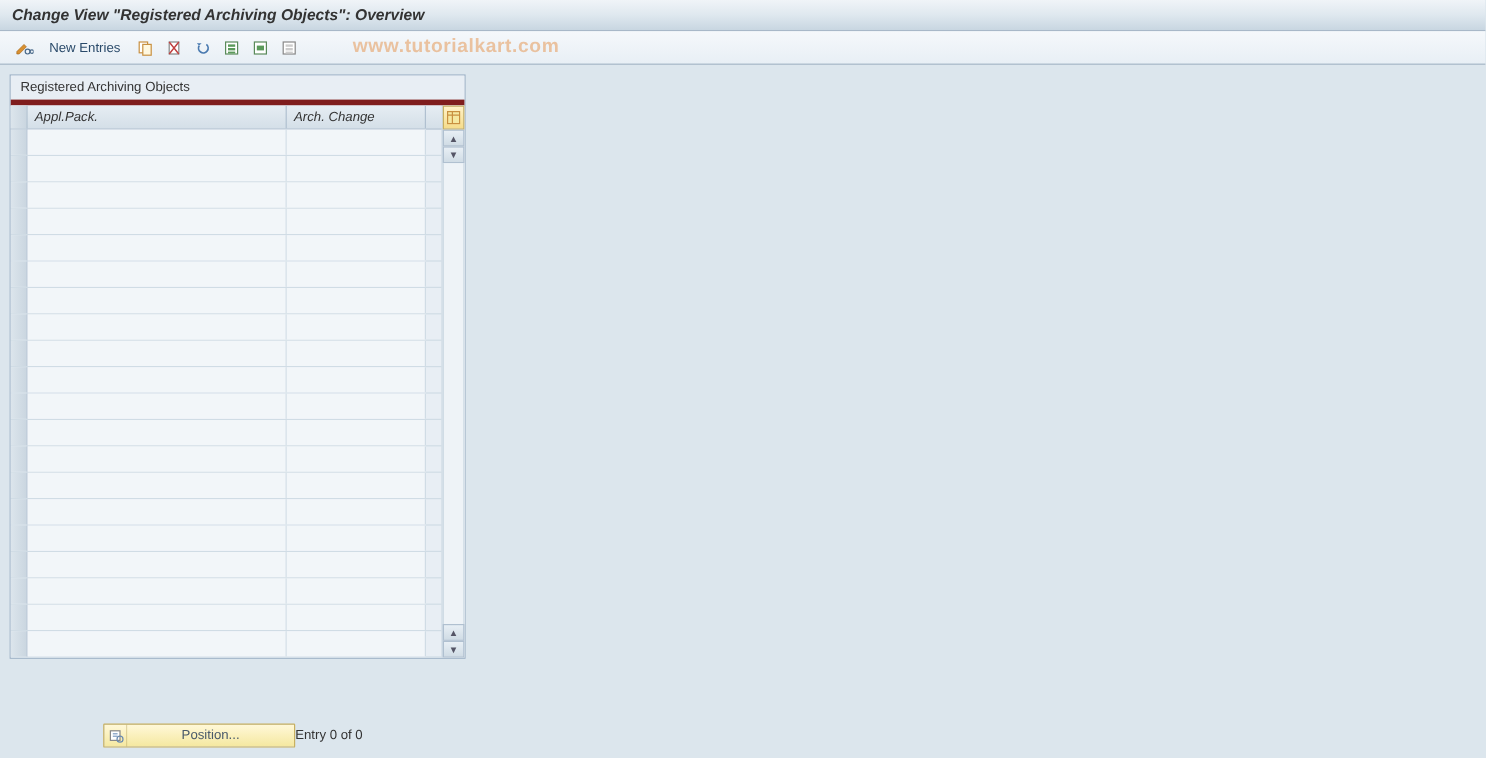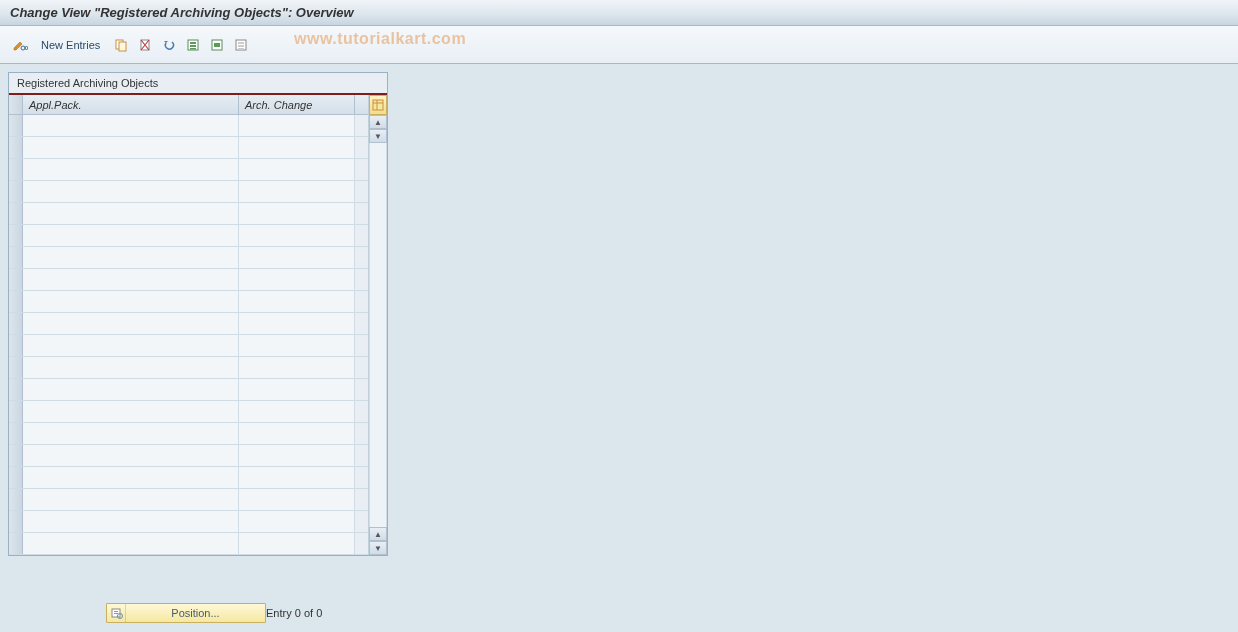--- a/index.html
+++ b/index.html
@@ -21,21 +21,21 @@
       align-items: center;
     }
     .title-text {
       font-weight: bold;
       font-style: italic;
       font-size: 13px;
       color: #333;
     }
     .toolbar {
       background: linear-gradient(to bottom, #f5f8fb 0%, #e8eff5 100%);
-      height: 38px;
+      height: 28px;
       border-bottom: 1px solid #a8b8c8;
       padding: 3px 10px;
       display: flex;
       align-items: center;
       gap: 4px;
       position: relative;
     }
     .toolbar-btn {
       width: 20px;
       height: 20px;
@@ -73,21 +73,21 @@
       position: relative;
     }
     .table-panel {
       width: 380px;
       border: 1px solid #9ab0c4;
       background: #e8eef4;
     }
     .table-title {
       padding: 4px 8px;
       background: #e8eef4;
-      border-bottom: 2px solid #7f1d1d;
+      border-bottom: 5px solid #7f1d1d;
       color: #333;
       font-size: 11px;
     }
     .table-container {
       display: flex;
       background: #e8eef4;
     }
     .table-grid {
       flex: 1;
       border-right: 1px solid #c0d0dc;
@@ -166,21 +166,21 @@
       position: absolute;
       bottom: 6px;
       left: 0;
       right: 0;
       height: 26px;
       display: flex;
       align-items: center;
       padding: 0 10px;
     }
     .position-btn {
-      margin-left: 96px;
+      margin-left: 76px;
       width: 160px;
       height: 20px;
       background: linear-gradient(to bottom, #fff8d8, #f5e8a0);
       border: 1px solid #c8b060;
       display: flex;
       align-items: center;
       cursor: pointer;
       border-radius: 1px;
     }
     .position-icon {

